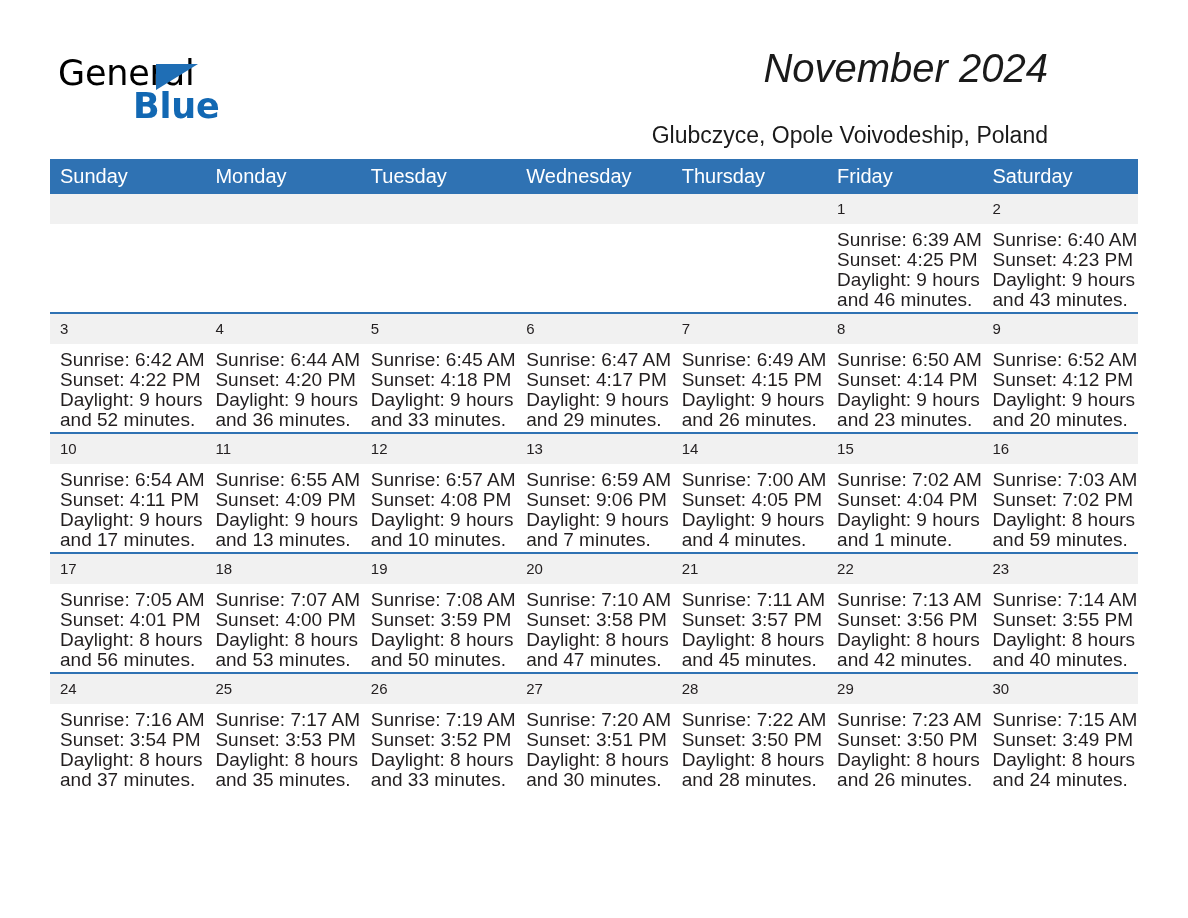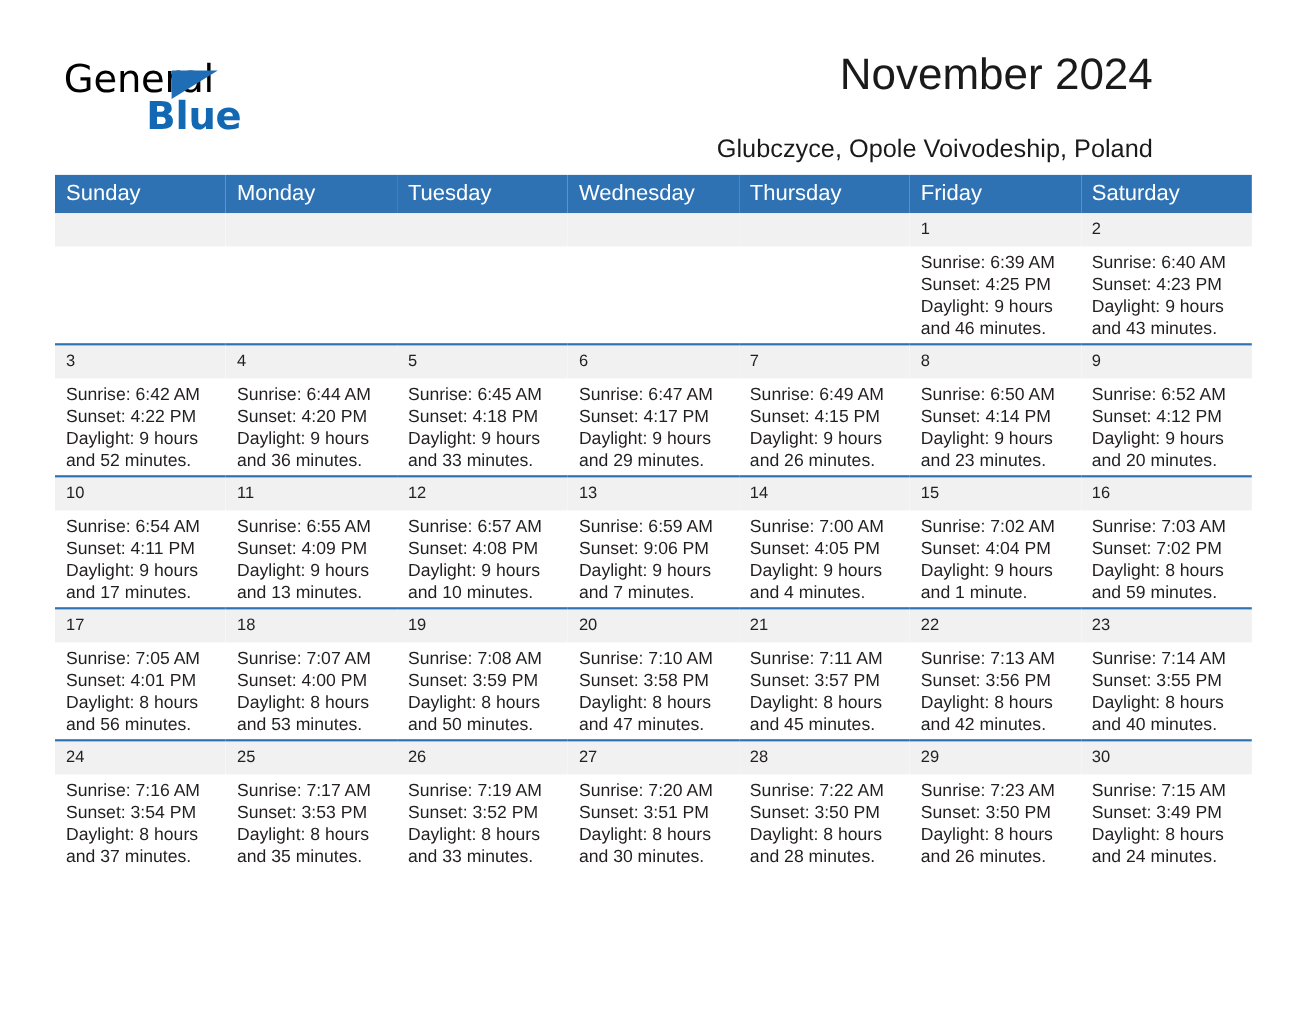--- a/index.html
+++ b/index.html
@@ -75,20 +75,21 @@
     text-align: right;
     width: 640px;
   }
   .cal-title {
     font-size: 40px;
     line-height: 48px;
     font-weight: 400;
     color: #1a1a1a;
     letter-spacing: 0px;
     white-space: nowrap;
+    font-style: italic;
   }
   .cal-subtitle {
     margin-top: 29px;
     font-size: 23px;
     line-height: 28px;
     font-weight: 400;
     color: #1a1a1a;
     white-space: nowrap;
   }
 
@@ -132,21 +133,21 @@
     line-height: 20px;
     color: #231f20;
     padding: 5px 0 5px 10px;
     height: 20px;
   }
   td.daycell.empty .datenum {
     color: transparent;
   }
   td.daycell .info {
     padding: 6px 8px 0 10px;
-    font-size: 16px;
+    font-size: 19px;
     line-height: 20px;
     color: #231f20;
   }
   td.daycell .info div {
     white-space: nowrap;
   }
   td.daycell.empty .info { visibility: hidden; }
 </style>
 </head>
 <body>

